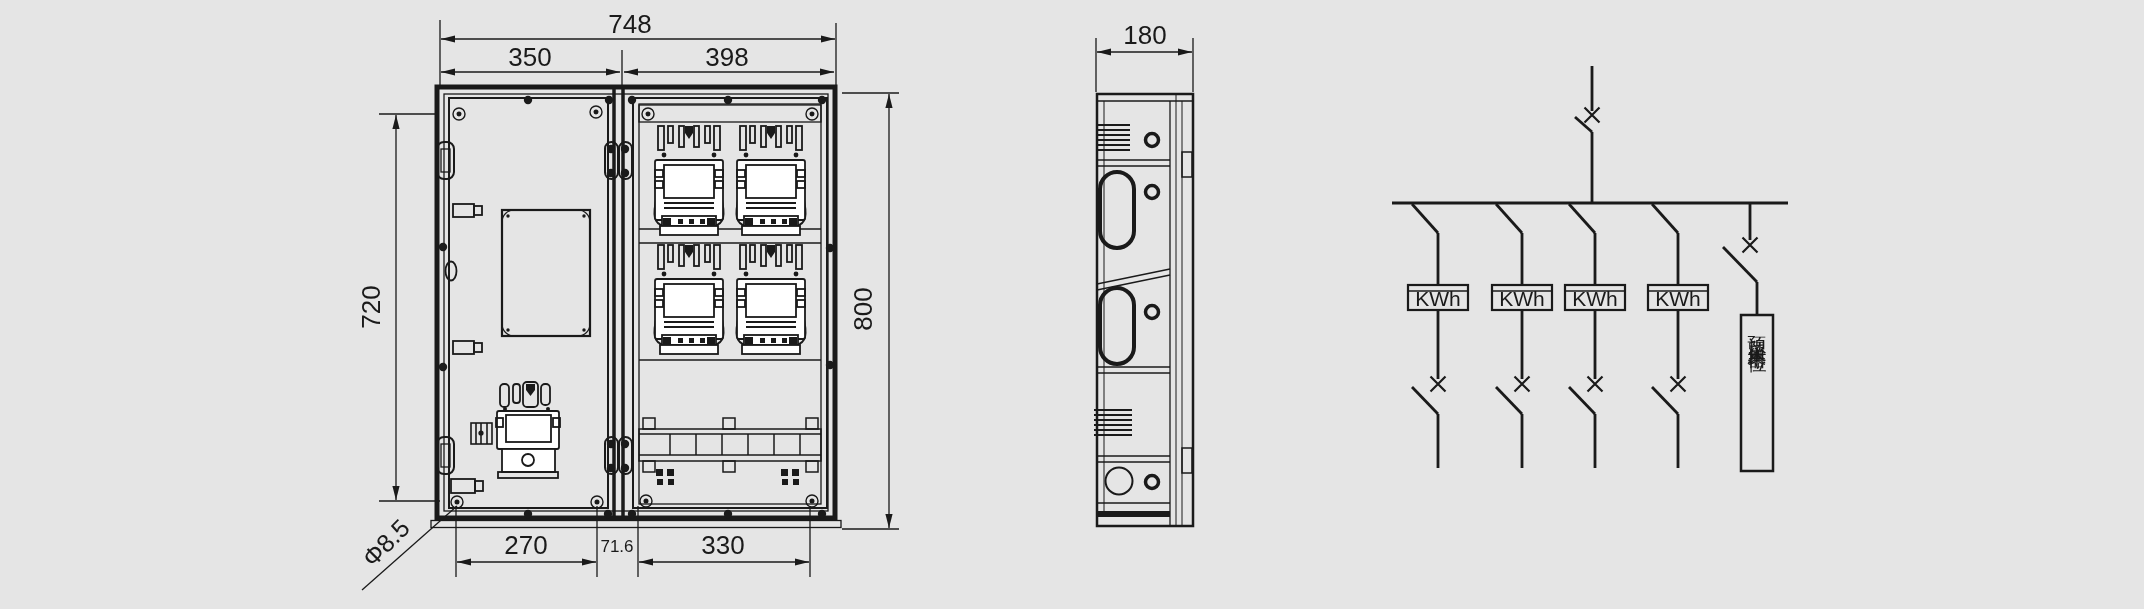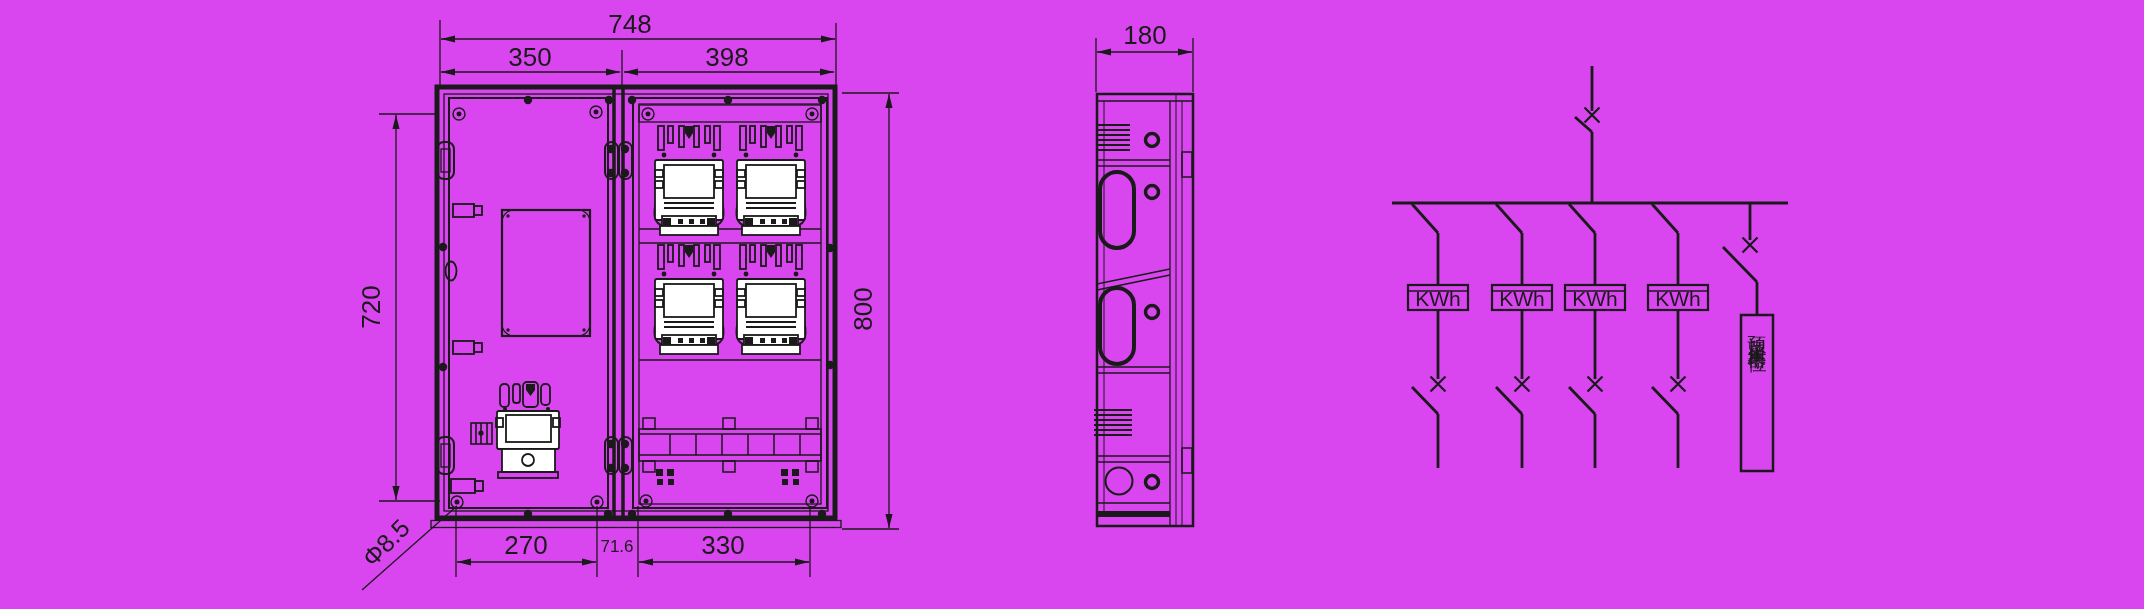--- a/index.html
+++ b/index.html
@@ -1,19 +1,19 @@
 <!DOCTYPE html>
 <html><head>
 <meta charset="utf-8">
 <style>
   html,body { margin:0; padding:0; background:#ffffff; }
   .canvas {
     position: relative;
     width: 2144px; height: 609px;
-    background: #d946ef;
+    background: #e5e5e5;
     overflow: hidden;
     font-family: "Liberation Sans", sans-serif;
   }
   .canvas svg { position:absolute; left:0; top:0; }
   svg text {
     font-family: "Liberation Sans", sans-serif;
     fill:#1a1a1a;
     stroke:none;
   }
   .d26 { font-size:26px; }

